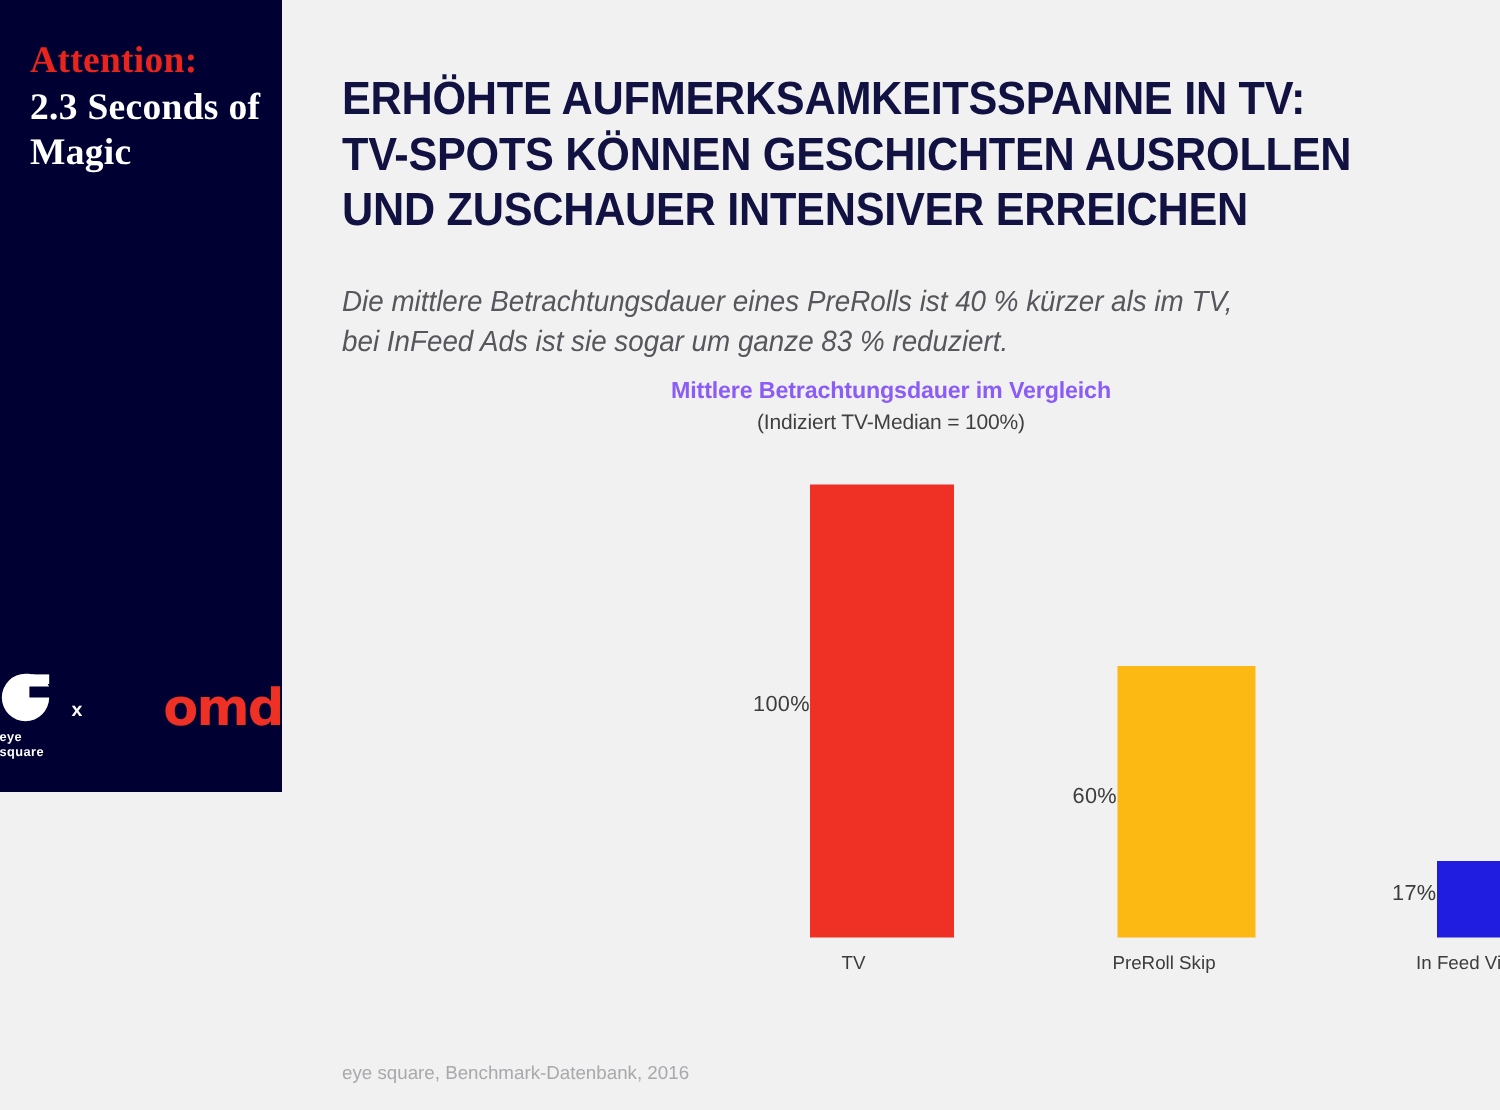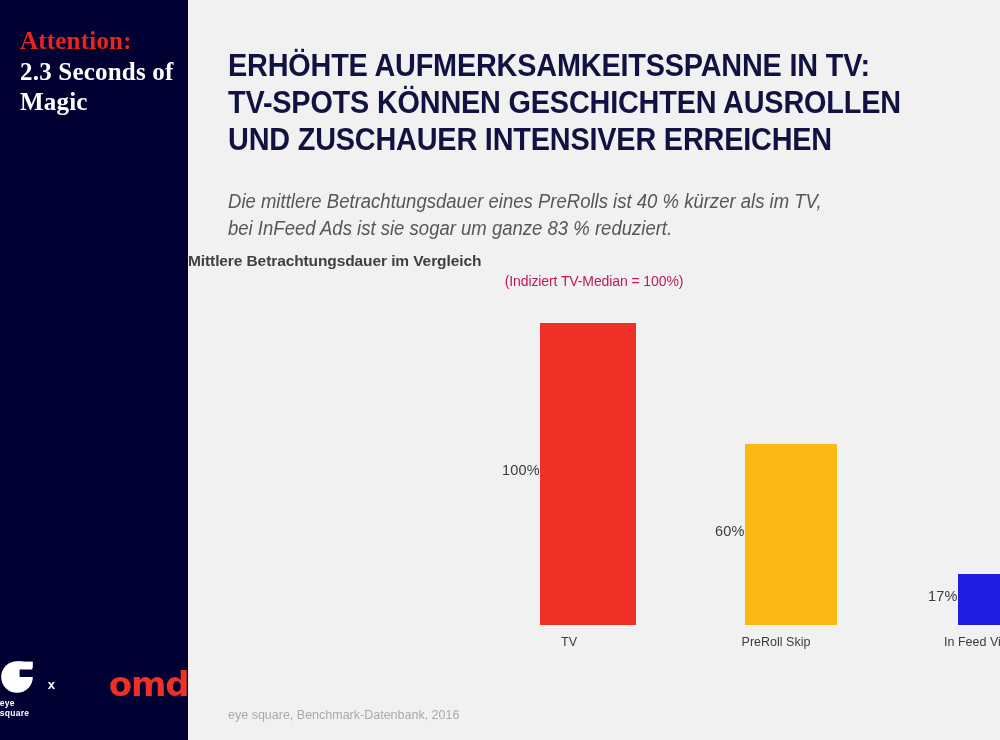--- a/index.html
+++ b/index.html
@@ -18,21 +18,21 @@
     width: 1000px;
     height: 740px;
     background: #f1f1f1;
     display: flex;
   }
 
   
   .sidebar {
     position: relative;
     width: 188px;
-    height: 740px;
+    height: 528px;
     background: #000033;
     flex: 0 0 188px;
     box-sizing: border-box;
   }
   .sidebar-title {
     position: absolute;
     top: 26px;
     left: 20px;
     right: 12px;
     font-family: "Liberation Serif", serif;
@@ -141,28 +141,29 @@
 
   
   .chart-wrap {
     position: absolute;
     left: 0;
     top: 252px;
     width: 812px;
     height: 440px;
   }
   .chart-title {
-    color: #404040;
+    text-align: center;
+    color: #8b5cf6;
     font-size: 15.5px;
     font-weight: bold;
     letter-spacing: -0.1px;
   }
   .chart-subtitle {
     text-align: center;
-    color: #be185d;
+    color: #404040;
     font-size: 14px;
     margin-top: 3px;
     letter-spacing: -0.1px;
   }
 
   .plot {
     position: relative;
     margin-top: 14px;
     height: 370px;
   }

